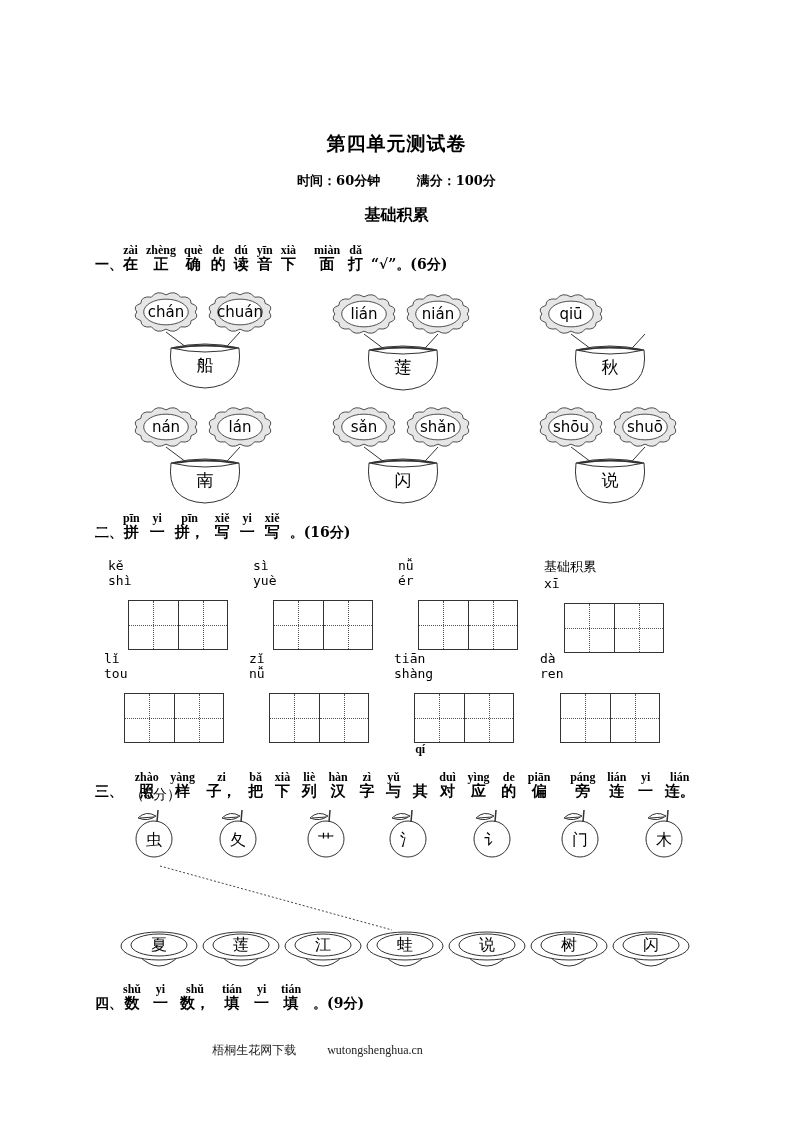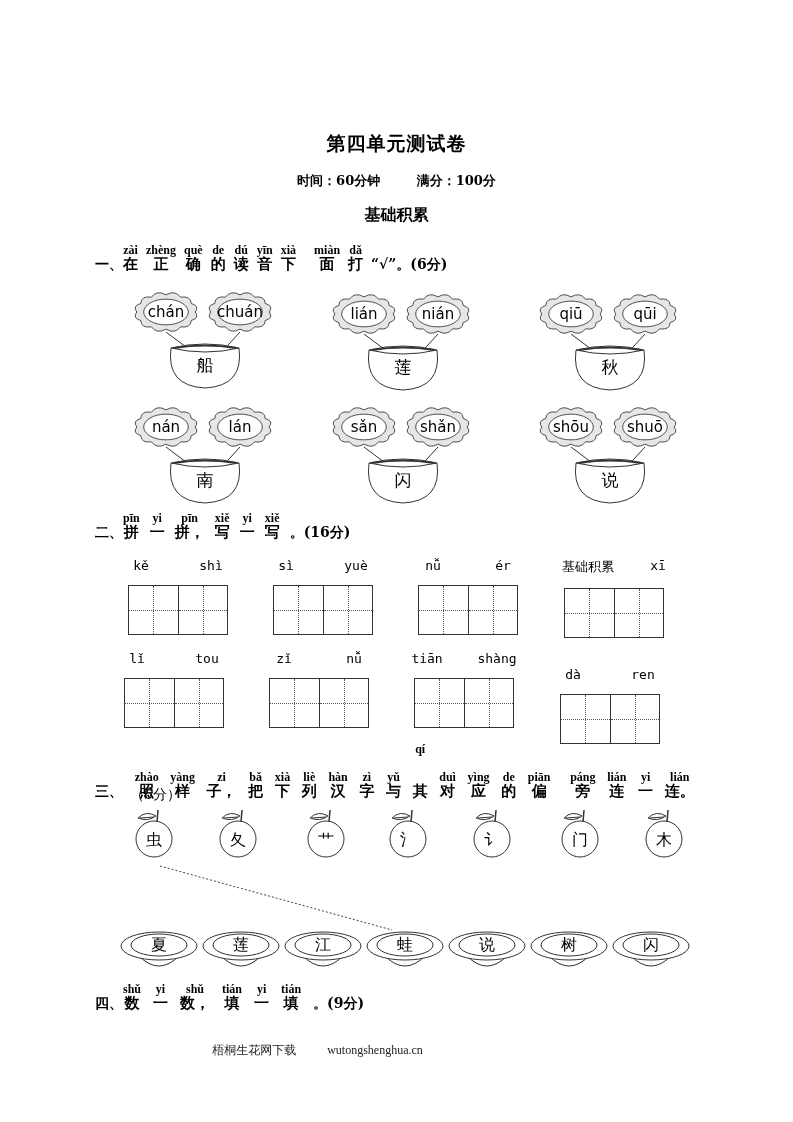--- a/index.html
+++ b/index.html
@@ -20,21 +20,21 @@
   
   .fgroup { width: 160px; height: 100px; }
   .flower { position: absolute; width: 76px; height: 48px; }
   .flower svg { position: absolute; left: 0; top: 0; }
   .flower .fl-text { position: absolute; left: 0; top: 0; width: 76px; height: 48px; line-height: 48px; text-align: center; font-family: "DejaVu Sans", sans-serif; font-size: 15px; }
   .bowl { position: absolute; width: 74px; height: 50px; }
   .bowl svg { position: absolute; left: 0; top: 0; }
   .bowl .bw-text { position: absolute; left: 0; top: 14px; width: 74px; text-align: center; font-size: 17px; font-family: "DejaVu Sans", sans-serif; }
 
   
-  .pyrow { width: 140px; display: flex; justify-content: space-around; font-family: "DejaVu Sans Mono", "Liberation Mono", monospace; font-size: 13px; }
+  .pyrow { width: 140px; display: flex; justify-content: space-around; font-family: "DejaVu Sans Mono", "Liberation Mono", monospace; font-size: 13px; flex-direction: column; }
   .grid { width: 100px; height: 50px; border: 1.2px solid #333; display: flex; box-sizing: border-box; }
   .cell { flex: 1; position: relative; box-sizing: border-box; }
   .cell + .cell { border-left: 1.2px solid #333; }
   .cell .h { position: absolute; left: 0; right: 0; top: 50%; border-top: 1px dotted #555; }
   .cell .v { position: absolute; top: 0; bottom: 0; left: 50%; border-left: 1px dotted #555; }
 
   
   .apple { width: 48px; height: 52px; }
   .apple svg { position: absolute; left: 0; top: 0; }
   .apple .ap-text { position: absolute; left: 0; width: 48px; top: 22px; text-align: center; font-size: 16px; font-family: "DejaVu Sans", sans-serif; }
@@ -168,27 +168,20 @@
           <line x1="112" y1="44" x2="90" y2="68" stroke="#333"></line>
         </svg>
       </div>
       <div class="flower" style="left: 0px; top: 0px;">
         <svg width="76" height="48" viewBox="-2 -4 80 56">
           <path d="M72.0,24.0 Q77.6,31.0 67.4,34.0 Q67.0,43.1 55.0,41.3 Q48.6,50.1 38.0,44.0 Q27.4,50.1 21.0,41.3 Q9.0,43.1 8.6,34.0 Q-1.6,31.0 4.0,24.0 Q-1.6,17.0 8.6,14.0 Q9.0,4.9 21.0,6.7 Q27.4,-2.1 38.0,4.0 Q48.6,-2.1 55.0,6.7 Q67.0,4.9 67.4,14.0 Q77.6,17.0 72.0,24.0 Z" fill="#e6e6e6" stroke="#333" stroke-width="1"></path>
           <ellipse cx="38" cy="24" rx="26" ry="15" fill="#fff" stroke="#333" stroke-width="1"></ellipse>
         </svg>
         <div class="fl-text">qiū</div>
       </div>
-      <div class="flower" style="left: 74px; top: 0px;">
-        <svg width="76" height="48" viewBox="-2 -4 80 56">
-          <path d="M72.0,24.0 Q77.6,31.0 67.4,34.0 Q67.0,43.1 55.0,41.3 Q48.6,50.1 38.0,44.0 Q27.4,50.1 21.0,41.3 Q9.0,43.1 8.6,34.0 Q-1.6,31.0 4.0,24.0 Q-1.6,17.0 8.6,14.0 Q9.0,4.9 21.0,6.7 Q27.4,-2.1 38.0,4.0 Q48.6,-2.1 55.0,6.7 Q67.0,4.9 67.4,14.0 Q77.6,17.0 72.0,24.0 Z" fill="#e6e6e6" stroke="#333" stroke-width="1"></path>
-          <ellipse cx="38" cy="24" rx="26" ry="15" fill="#fff" stroke="#333" stroke-width="1"></ellipse>
-        </svg>
-        <div class="fl-text">qūi</div>
-      </div>
       <div class="bowl" style="left: 40px; top: 52px;">
         <svg width="74" height="50" viewBox="0 0 74 50">
           <path d="M3,8 Q37,0 71,8 Q76,46 37,48 Q-2,46 3,8 Z" fill="#fff" stroke="#333" stroke-width="1"></path>
           <path d="M3,8 Q37,16 71,8" fill="none" stroke="#333" stroke-width="1"></path>
           <path d="M6,8 Q37,3 68,8" fill="none" stroke="#333" stroke-width="2"></path>
         </svg>
         <div class="bw-text">秋</div>
       </div>
     </div>
     <div class="abs fgroup" style="left: 128px; top: 403px;">
@@ -419,21 +412,21 @@
         <div class="cell">
           <div class="h"></div>
           <div class="v"></div>
         </div>
         <div class="cell">
           <div class="h"></div>
           <div class="v"></div>
         </div>
       </div>
     </div>
-    <div class="abs" style="left: 540px; top: 651px; margin-top: 16px;">
+    <div class="abs" style="left: 540px; top: 651px;">
       <div class="pyrow">
         <span>dà</span>
         <span>ren</span>
       </div>
       <div class="grid" style="margin-left: 20px; margin-top: 12px;">
         <div class="cell">
           <div class="h"></div>
           <div class="v"></div>
         </div>
         <div class="cell">

